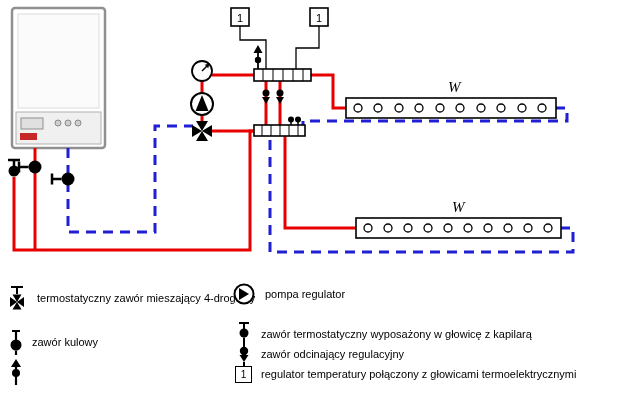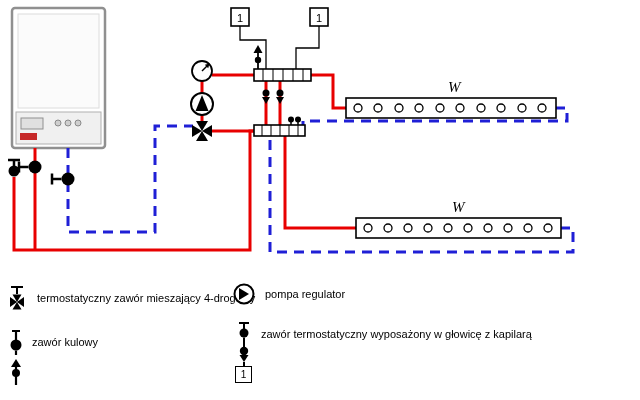--- a/index.html
+++ b/index.html
@@ -204,20 +204,22 @@
       </svg>
       <span class="ltext">zawór termostatyczny wyposażony w głowicę z kapilarą</span>
     </div>
 
     <div class="lrow" style="left:236px;top:340px">
       <svg width="16" height="28">
         <path d="M8 2 V7 M8 22 V27" stroke="#000" stroke-width="2" fill="none"></path>
         <circle cx="8" cy="11" r="4.2" fill="#000"></circle>
         <polygon points="3.5,15 12.5,15 8,22" fill="#000"></polygon>
       </svg>
+      <span class="ltext">zawór odcinający regulacyjny</span>
     </div>
 
     <div class="lrow" style="left:235px;top:366px">
       <span class="regbox">1</span>
+      <span class="ltext">regulator temperatury połączony z głowicami termoelektrycznymi</span>
     </div>
 
   </div>
 </div>
 
 </body></html>

